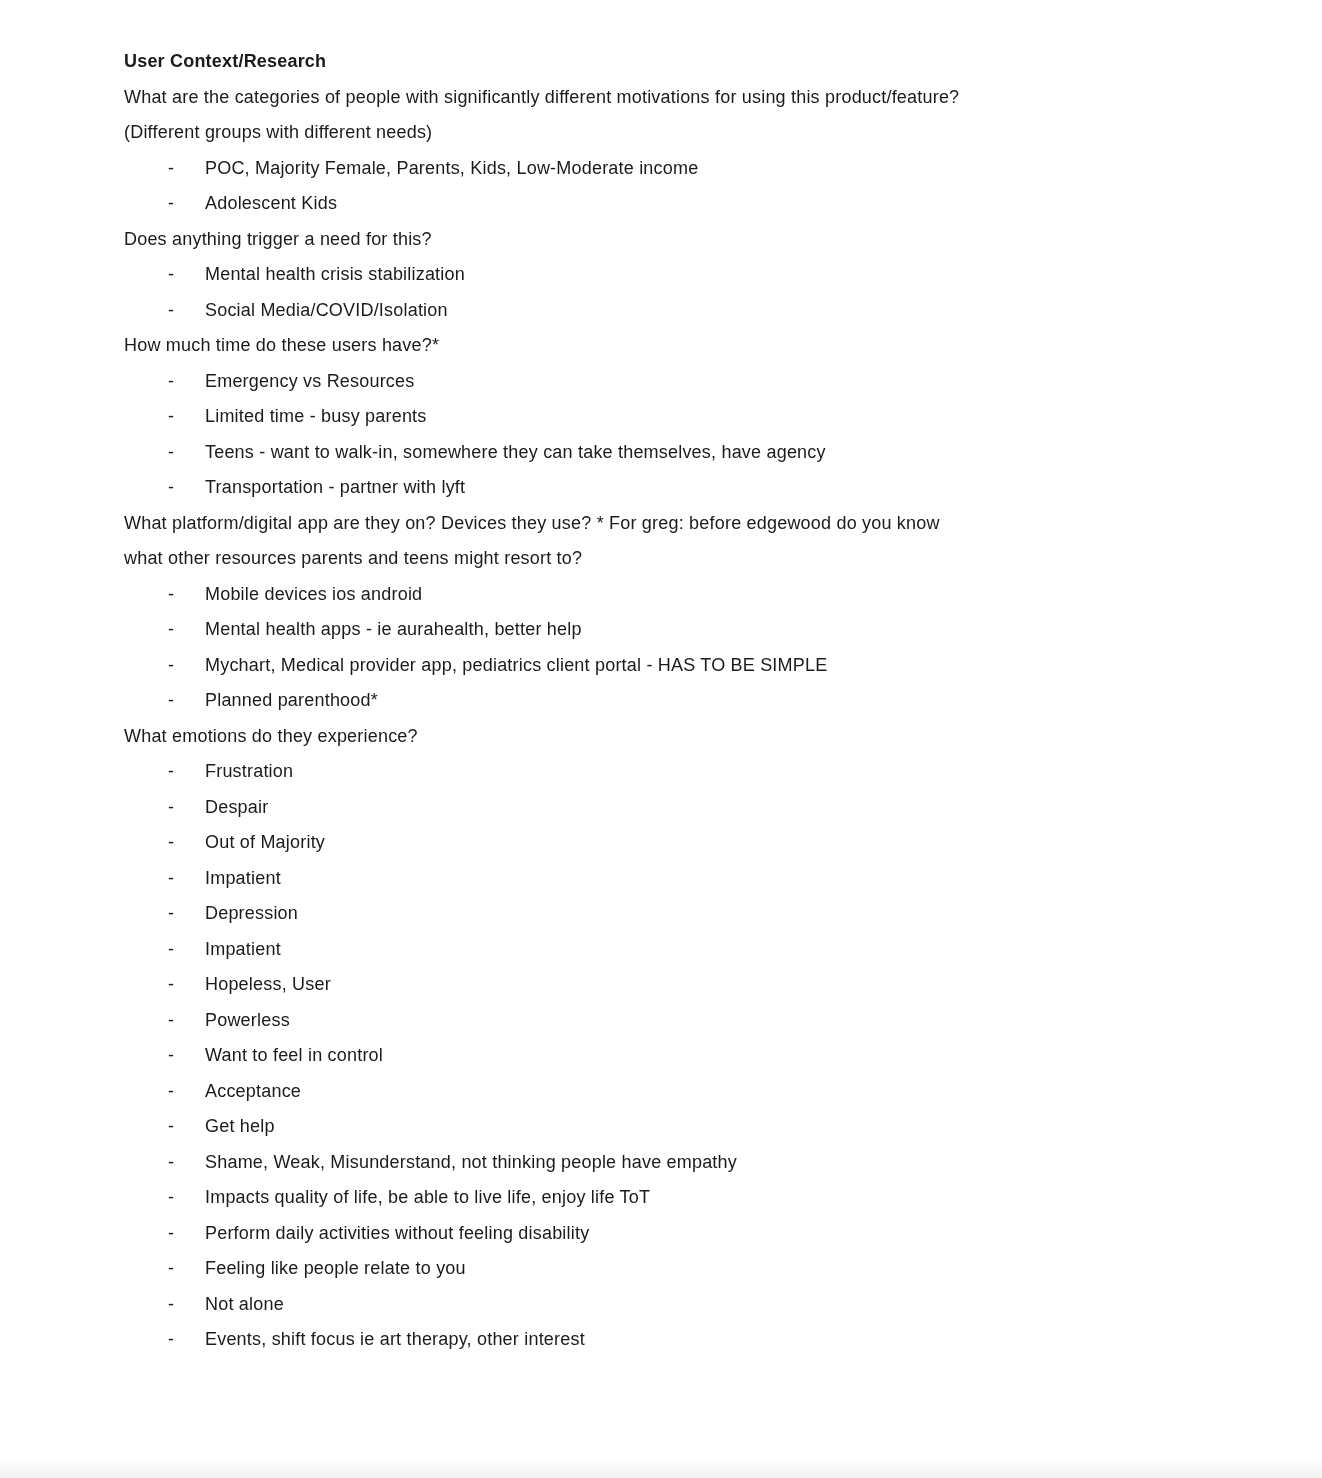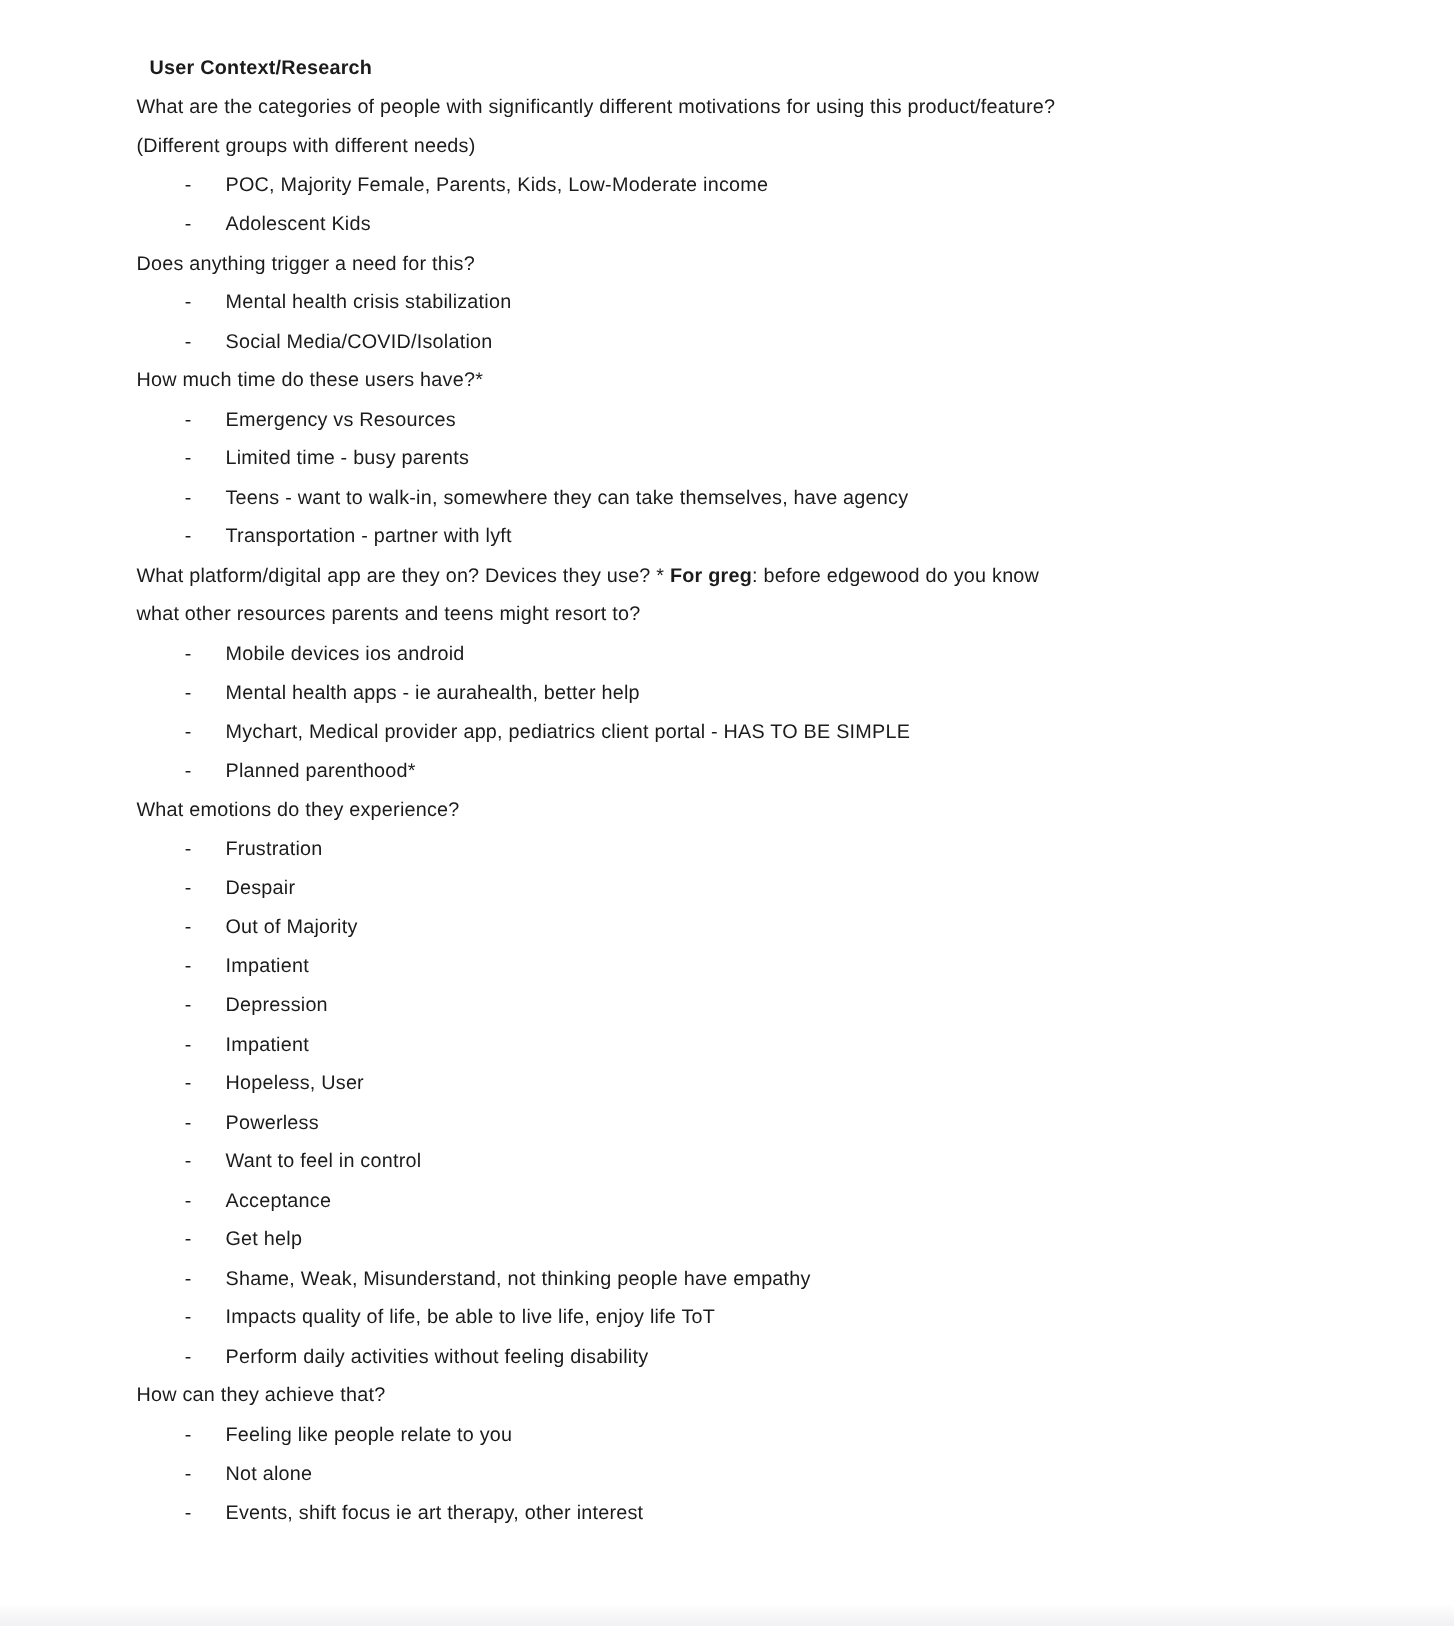--- a/index.html
+++ b/index.html
@@ -22,35 +22,34 @@
     width: 1074px;
     font-size: 18px;
     line-height: 35.5px;
     letter-spacing: 0.2px;
   }
   .line {
     white-space: nowrap;
   }
   .heading {
     font-weight: 700;
-    margin-left: 12px;
   }
   .bullet {
     display: flex;
     padding-left: 44px;
   }
   .marker {
     flex: 0 0 37px;
     width: 37px;
   }
   .btext {
     flex: 1 1 auto;
   }
   .b {
-    font-weight: 700;
+    font-weight: 400;
   }
   .page-bottom-shade {
     position: absolute;
     left: 0;
     right: 0;
     bottom: 0;
     height: 20px;
     background: linear-gradient(to bottom, #ffffff 0%, #f0f0f2 100%);
   }
 </style>
@@ -163,21 +162,20 @@
       <span class="btext">Shame, Weak, Misunderstand, not thinking people have empathy</span>
     </div>
     <div class="line bullet">
       <span class="marker">-</span>
       <span class="btext">Impacts quality of life, be able to live life, enjoy life ToT</span>
     </div>
     <div class="line bullet">
       <span class="marker">-</span>
       <span class="btext">Perform daily activities without feeling disability</span>
     </div>
-    <div class="line para">How can they achieve that?</div>
     <div class="line bullet">
       <span class="marker">-</span>
       <span class="btext">Feeling like people relate to you</span>
     </div>
     <div class="line bullet">
       <span class="marker">-</span>
       <span class="btext">Not alone</span>
     </div>
     <div class="line bullet">
       <span class="marker">-</span>

